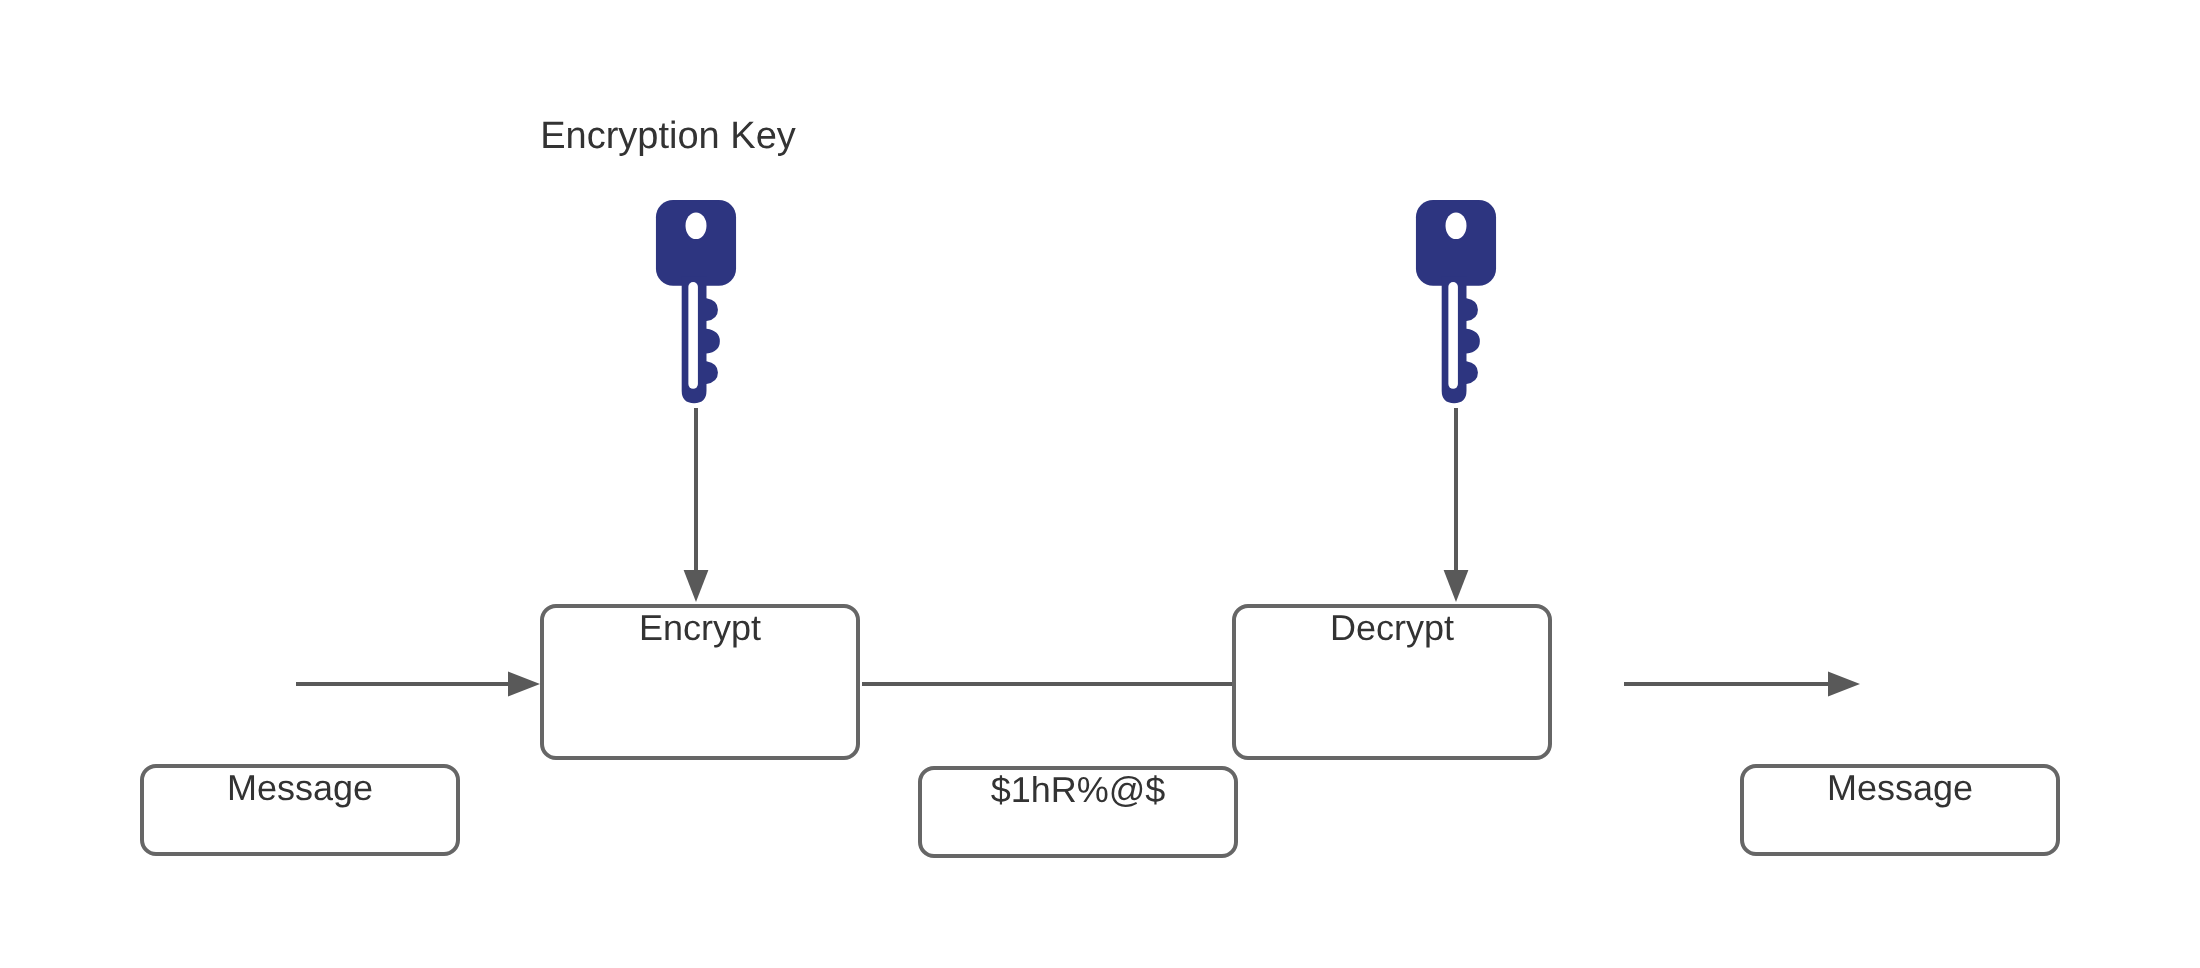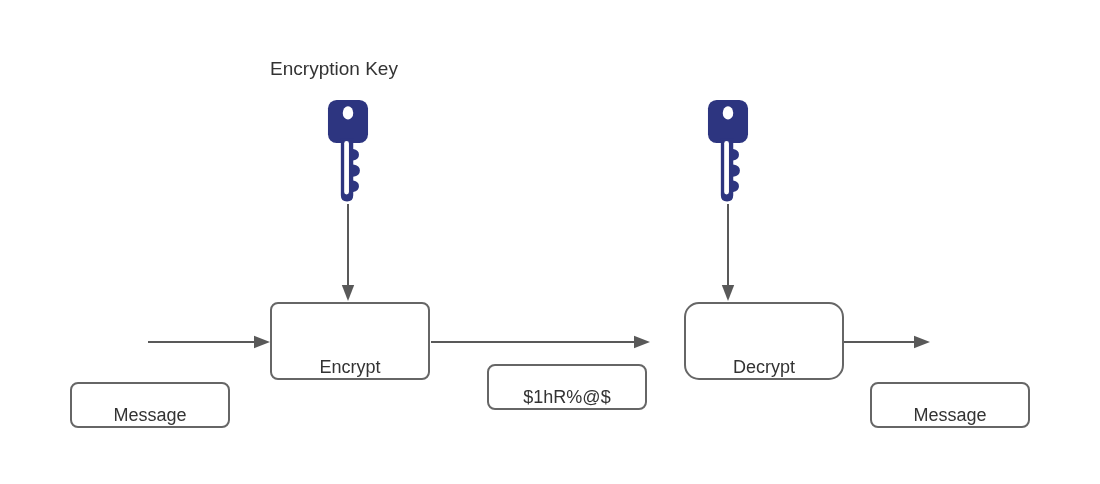--- a/index.html
+++ b/index.html
@@ -20,21 +20,21 @@
     color: var(--text, #333333);
     white-space: nowrap;
   }
   .box {
     position: absolute;
     box-sizing: border-box;
     border: 2px solid var(--box-border, #666666);
     border-radius: 8px;
     background: var(--box-fill, #ffffff);
     display: flex;
-    align-items: flex-end;
+    align-items: flex-start;
     justify-content: center;
     font-size: 18px;
     color: var(--text, #333333);
   }
   .box.process { width: 160px; height: 78px; top: 302px; }
   .box.data    { width: 160px; height: 46px; top: 382px; }
   .overlay { position: absolute; left: 0; top: 0; }
   .overlay line { stroke: var(--connector, #595959); stroke-width: 2; }
   .overlay .arrowhead { fill: var(--connector, #595959); stroke: none; }
   .key-icon { position: absolute; width: 42px; height: 103px; top: 100px; }
@@ -84,27 +84,27 @@
     <line x1="431" y1="342" x2="635" y2="342"></line>
     <path class="arrowhead" d="M650,342 L634,335.8 L634,348.2 Z"></path>
 
     <line x1="812" y1="342" x2="915" y2="342"></line>
     <path class="arrowhead" d="M930,342 L914,335.8 L914,348.2 Z"></path>
   </svg>
 
   <div class="box process" style="left:270px;">
     <span>Encrypt</span>
   </div>
-  <div class="box process" style="left:684px;border-radius:15px;">
+  <div class="box process" style="left:616px;">
     <span>Decrypt</span>
   </div>
 
   <div class="box data" style="left:70px;">
     <span>Message</span>
   </div>
-  <div class="box data" style="left:459px; top:364px;margin-left:28px;">
+  <div class="box data" style="left:459px; top:383px;">
     <span>$1hR%@$</span>
   </div>
   <div class="box data" style="left:870px;">
     <span>Message</span>
   </div>
 
 </div>
 
 </body></html>

